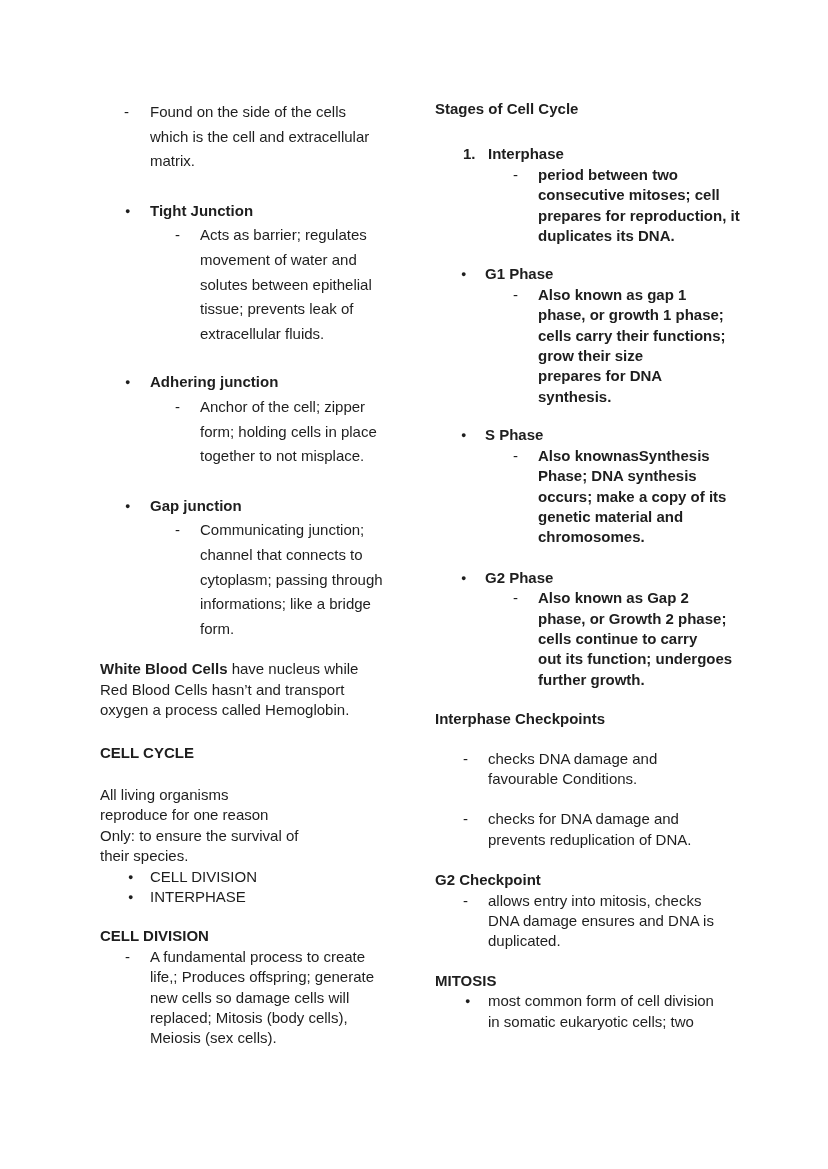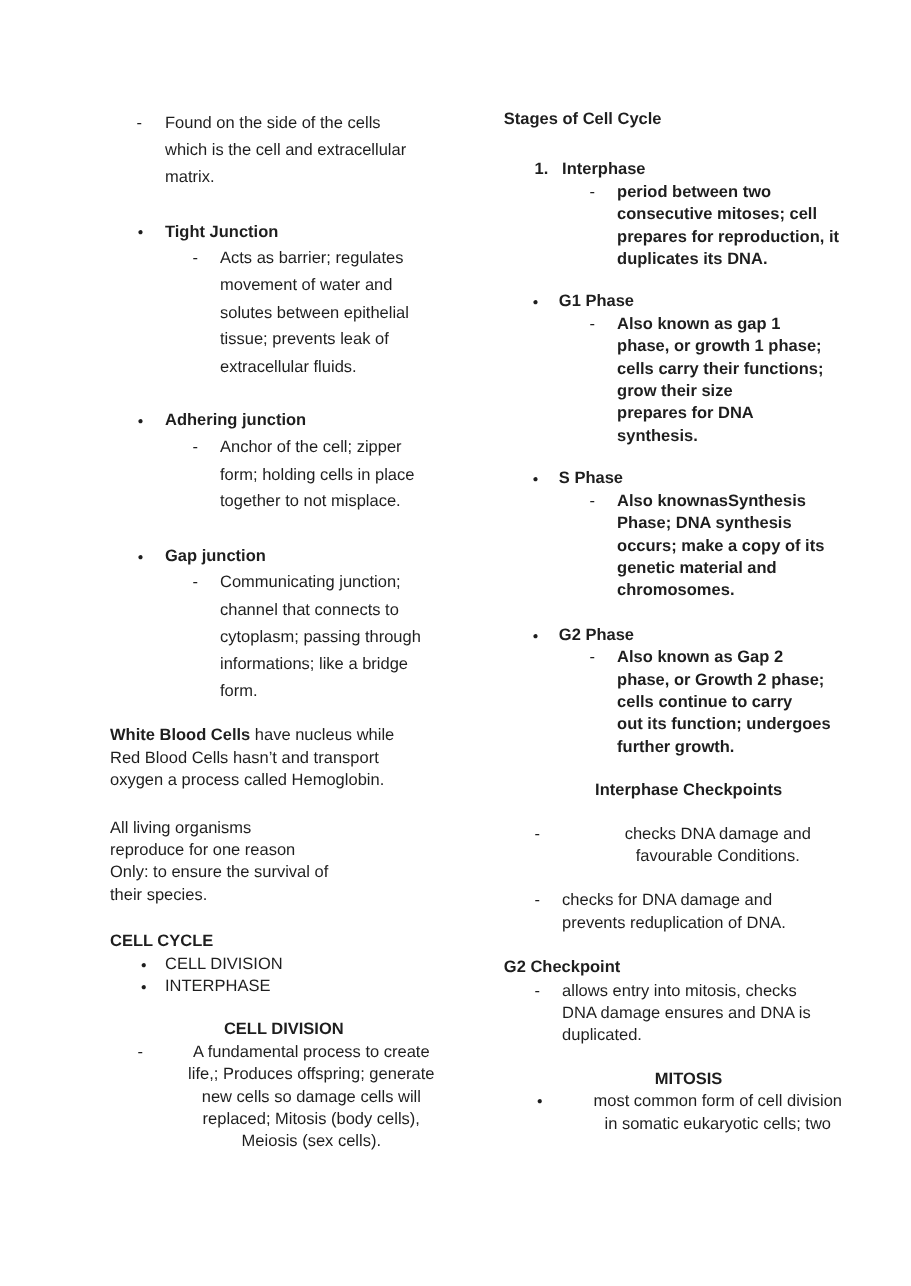--- a/index.html
+++ b/index.html
@@ -1,34 +1,34 @@
 <!DOCTYPE html>
 <html><head>
 <meta charset="utf-8">
 <style>
   html,body{margin:0;padding:0;background:#ffffff;}
   .page{position:relative;width:828px;height:1169px;background:#ffffff;
         font-family:"Liberation Sans",sans-serif;font-size:15px;color:#1e1e1e;overflow:hidden;}
   .col{position:absolute;}
   #col-left{left:100px;top:100px;width:316px;}
-  #col-right{left:458px;top:99px;width:336px;}
+  #col-right{left:435px;top:99px;width:336px;}
   .lh24{line-height:24.6px;}
   .lh20{line-height:20.4px;}
   .row{position:relative;}
   .marker{position:absolute;top:0;left:0;}
   .dot{font-size:9px;line-height:inherit;}
   .pre{white-space:pre-line;}
   .b{font-weight:bold;}
   
   .mk24{left:24px;}.mk25{left:25px;}.mk26{left:26px;}.mk28{left:28px;}.mk30{left:30px;}
   .mk75{left:75px;}.mk78{left:78px;}
   
   .ind50{padding-left:50px;}.ind53{padding-left:53px;}.ind100{padding-left:100px;}.ind103{padding-left:103px;font-weight:bold;}
   
-  .mt18{margin-top:18px;}.mt19{margin-top:19px;text-align:center;}.mt20{margin-top:20px;}
+  .mt18{margin-top:18px;}.mt19{margin-top:19px;}.mt20{margin-top:20px;}
   .mt22{margin-top:22px;}.mt24{margin-top:24px;}.mt25{margin-top:25px;}
 </style>
 </head>
 <body>
 
 <div class="page">
 
   <div class="col lh24" id="col-left">
 
     <div class="row">
@@ -78,26 +78,26 @@
 cytoplasm; passing through
 informations; like a bridge
 form.</div>
       </div>
     </div>
 
     <div class="mt18 lh20 pre"><span class="b">White Blood Cells</span><span> have nucleus while
 Red Blood Cells hasn’t and transport
 oxygen a process called Hemoglobin.</span></div>
 
+    <div class="mt22 lh20 b">CELL CYCLE</div>
+
     <div class="mt22 lh20 pre">All living organisms
 reproduce for one reason
 Only: to ensure the survival of
 their species.</div>
-
-    <div class="mt22 lh20 b">CELL CYCLE</div>
 
     <div class="lh20">
       <div class="row">
         <span class="marker dot mk28">●</span>
         <div class="ind50">CELL DIVISION</div>
       </div>
       <div class="row">
         <span class="marker dot mk28">●</span>
         <div class="ind50">INTERPHASE</div>
       </div>

